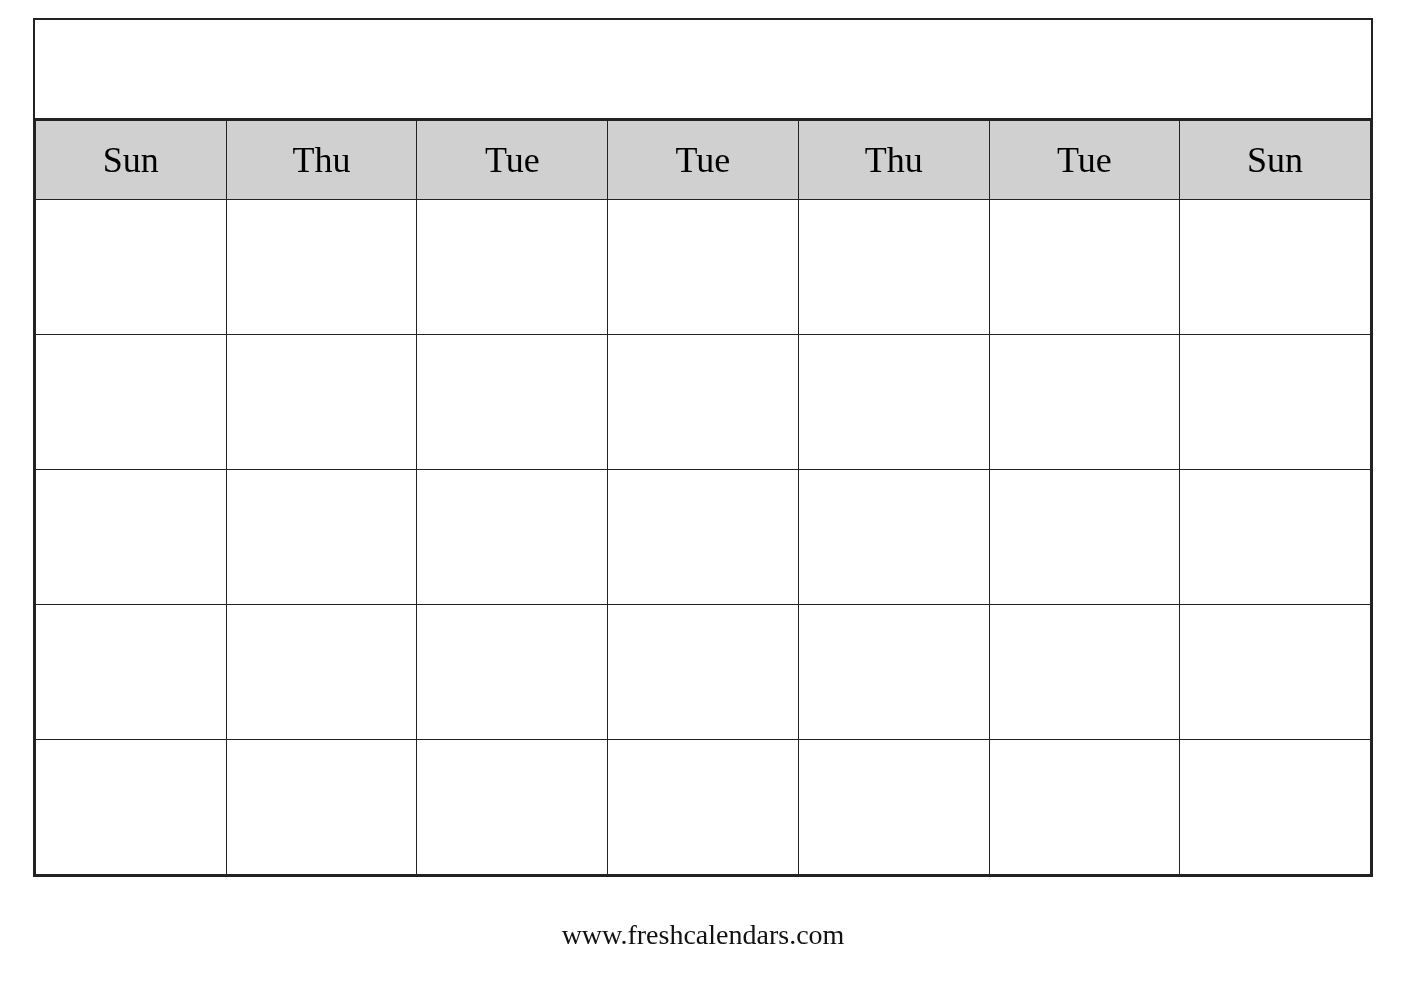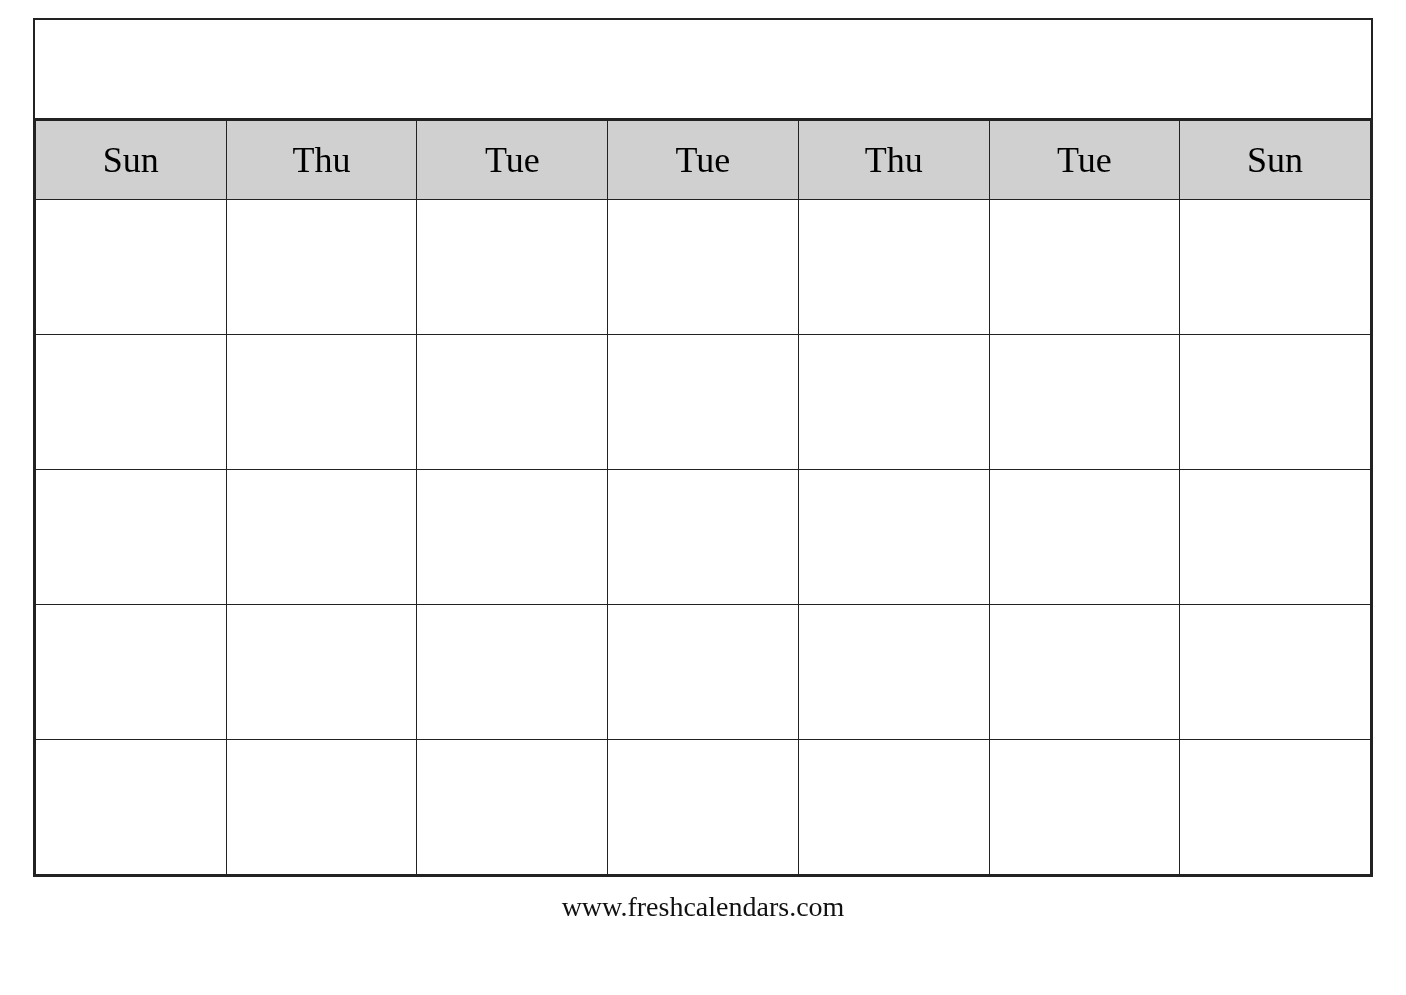--- a/index.html
+++ b/index.html
@@ -57,20 +57,21 @@
       background: #ffffff;
     }
 
     .footer {
       width: 1406px;
       text-align: center;
       font-size: 28px;
       font-family: Georgia, 'Times New Roman', serif;
       padding: 14px 0 6px 0;
       color: #111;
+      margin-top: 28px;
     }
   </style>
 </head>
 <body>
 
 <div class="calendar-outer">
   <div class="calendar-title-row"></div>
   <table class="calendar-grid">
     <thead>
       <tr>

